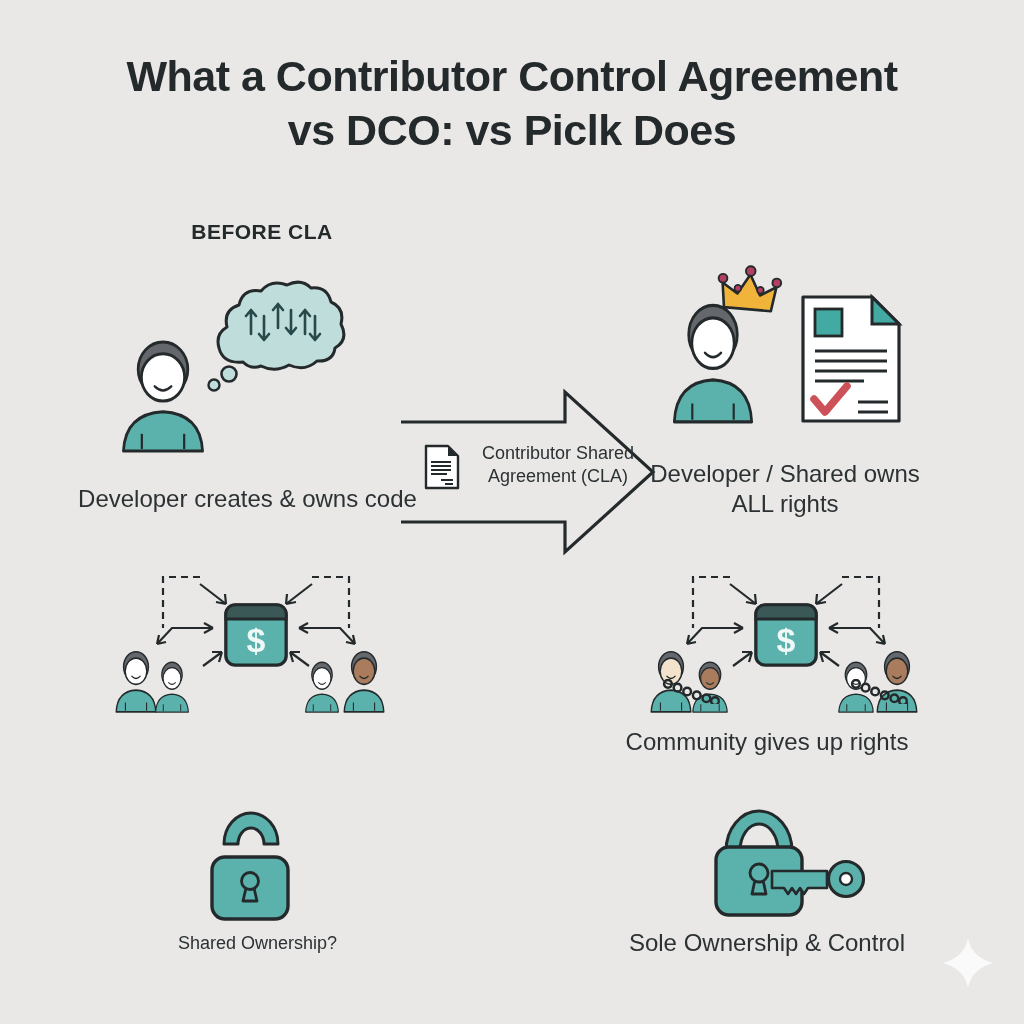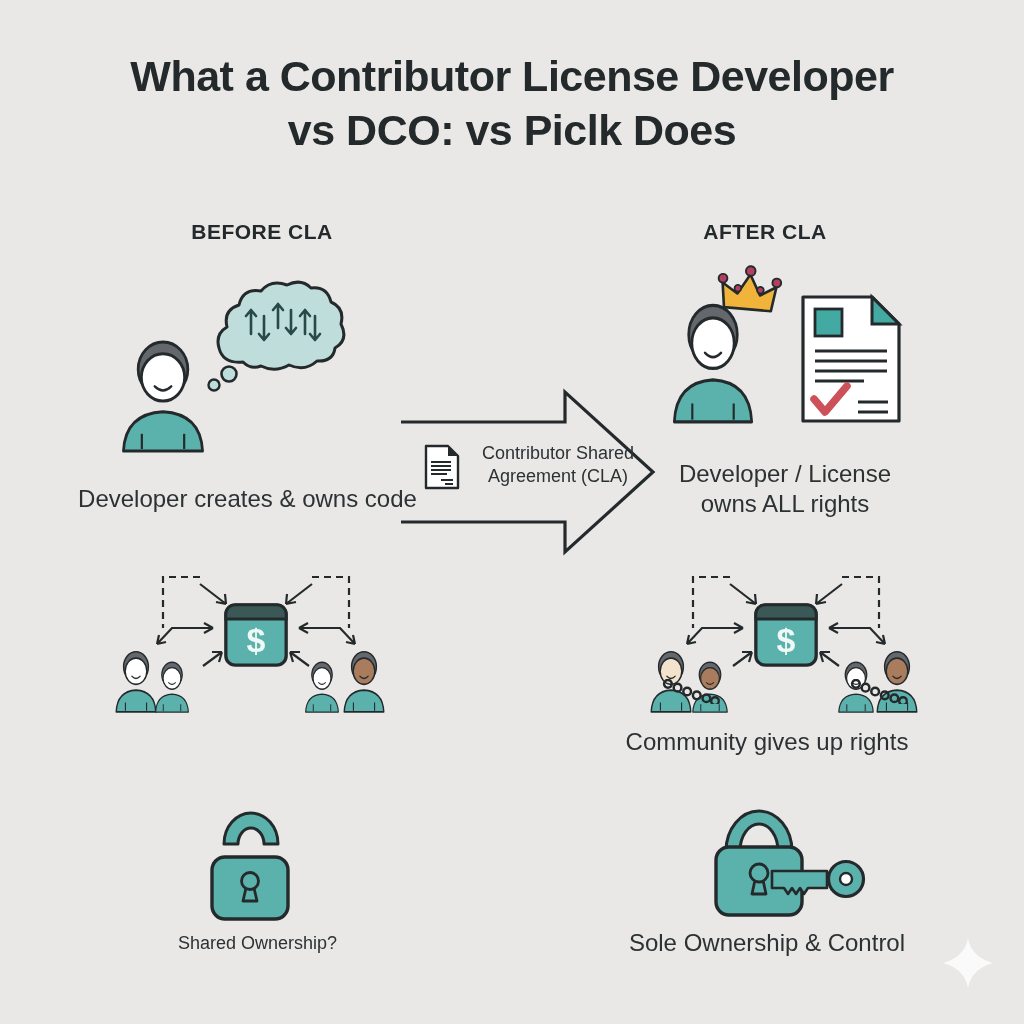--- a/index.html
+++ b/index.html
@@ -76,25 +76,24 @@
             <circle cx="16" cy="9" r="4"></circle>
             <circle cx="26" cy="13" r="4"></circle>
           <circle cx="36" cy="17" r="4"></circle>
             <circle cx="46" cy="20" r="4"></circle>
             <circle cx="55" cy="23" r="4"></circle>
         </g>
       </symbol>
     </defs>
   </svg>
 
-  <div class="abs title-line" style="top:52px">What a Contributor License Developer</div>
+  <div class="abs title-line" style="top:52px">What a Contributor Control Agreement</div>
   <div class="abs title-line" style="top:106px">vs DCO: vs Piclk Does</div>
 
   <div class="abs col-header" style="left:92px;top:220px">BEFORE CLA</div>
-  <div class="abs col-header" style="left:595px;top:220px">AFTER CLA</div>
 
   <svg class="abs person skin-light" style="left:117px;top:337px" width="92" height="116" viewBox="0 0 100 115" preserveAspectRatio="none">
       <use href="#sym-person"></use>
     </svg>
 
   <svg class="abs" style="left:205px;top:278px" width="142" height="115" viewBox="0 0 142 115">
     <path d="M38,84 Q18,86 14,70 Q10,56 22,49 Q18,32 34,27 Q38,10 56,13 Q66,1 82,7 Q96,0 106,10 Q122,8 126,24 Q140,30 136,46 Q144,62 130,70 Q128,84 112,83 Q100,94 84,87 Q70,95 56,88 Q46,92 38,84 Z" fill="var(--cloud)" stroke="var(--ink)" stroke-width="3" stroke-linejoin="round"></path>
     <g stroke="#27494a" stroke-width="2.6" fill="none" stroke-linecap="round">
       <path d="M46,56 V32 M46,32 l-5,6 M46,32 l5,6"></path>
       <path d="M73,50 V26 M73,26 l-5,6 M73,26 l5,6"></path>
@@ -141,21 +140,21 @@
     <path d="M5,4 H74 L101,31 V128 H5 Z" fill="var(--paper)" stroke="var(--ink)" stroke-width="3.2" stroke-linejoin="round"></path>
     <path d="M74,4 V31 H101 Z" fill="var(--tealdoc)" stroke="var(--ink)" stroke-width="3"></path>
     <rect x="17" y="16" width="27" height="27" fill="var(--tealdoc)" stroke="var(--ink)" stroke-width="2.8"></rect>
     <g stroke="var(--ink)" stroke-width="3" fill="none">
       <path d="M17,58 H89 M17,68 H89 M17,78 H89 M17,88 H66"></path>
       <path d="M60,109 H90 M60,119 H90"></path>
     </g>
     <path d="M16,106 l11,13 22,-26" fill="none" stroke="var(--red)" stroke-width="7.5" stroke-linecap="round" stroke-linejoin="round"></path>
   </svg>
 
-  <div class="abs caption" style="left:650px;top:459px;width:270px">Developer / License owns ALL rights</div>
+  <div class="abs caption" style="left:650px;top:459px;width:270px">Developer / Shared owns ALL rights</div>
 
   <svg class="abs" style="left:100px;top:570px" width="320" height="115" viewBox="0 0 320 115">
       <use href="#sym-hub"></use>
     </svg>
   <svg class="abs person skin-light" style="left:113px;top:649px" width="46" height="64" viewBox="0 0 100 115" preserveAspectRatio="none">
       <use href="#sym-person"></use>
     </svg>
   <svg class="abs person skin-light" style="left:153px;top:660px" width="38" height="53" viewBox="0 0 100 115" preserveAspectRatio="none">
       <use href="#sym-person"></use>
     </svg>

